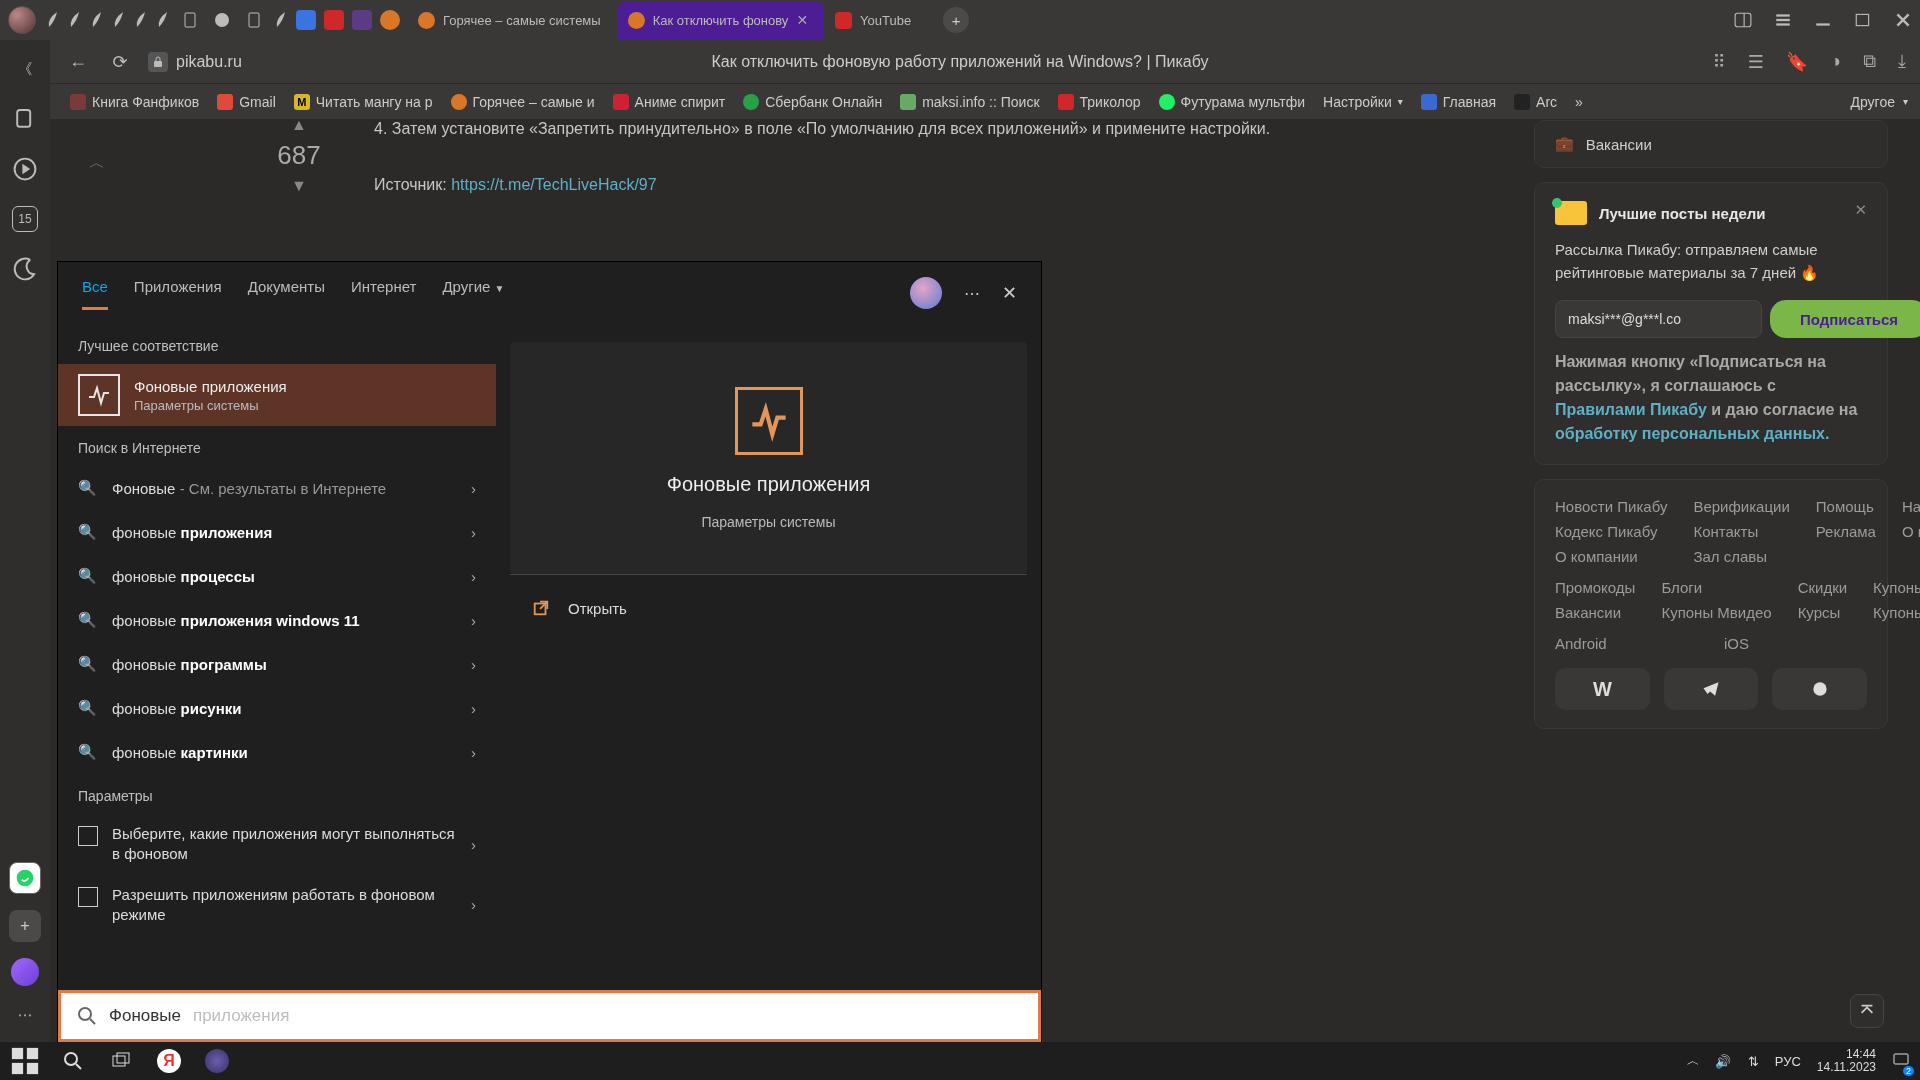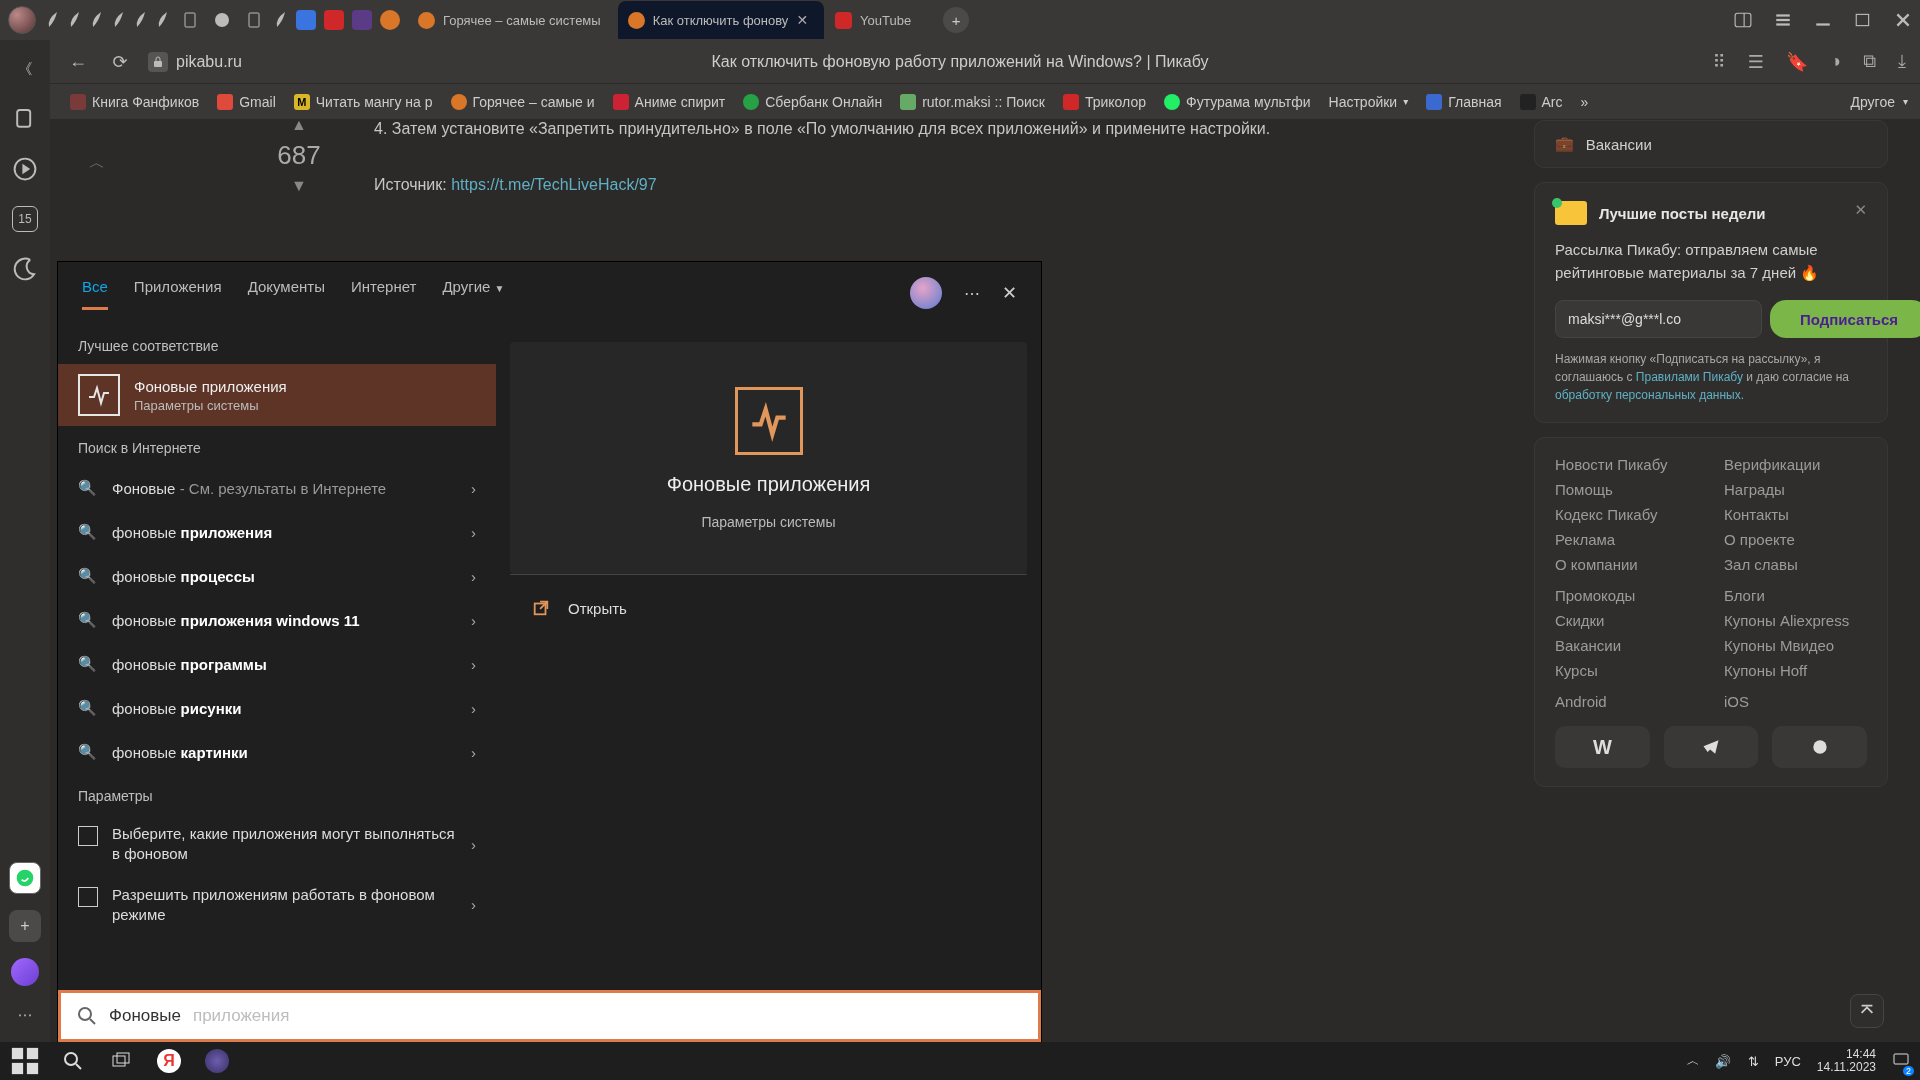--- a/index.html
+++ b/index.html
@@ -10,21 +10,21 @@
   .titlebar { height:40px; background:#3a3836; display:flex; align-items:center; padding:0 8px; }
   .avatar-small { width:28px; height:28px; border-radius:50%; background:radial-gradient(circle at 30% 30%, #b88, #533); margin-right:6px; border:1px solid #555;}
   .feather { width:14px; height:22px; margin:0 4px; color:#ccc; display:flex; align-items:center; justify-content:center;}
   .feather svg{width:12px;height:18px;fill:#bbb;}
   .square-icon { width:24px;height:24px;margin:0 4px;display:flex;align-items:center;justify-content:center;color:#bbb;font-size:14px;}
   .square-icon svg{width:16px;height:16px;fill:#bbb;}
   .color-dot{width:20px;height:20px;margin:0 4px;border-radius:4px;}
   .tabs { display:flex; margin-left:4px; gap:1px; }
   .tab { height:38px; display:flex; align-items:center; padding:0 16px 0 10px; border-top-left-radius:8px;border-top-right-radius:8px; max-width:260px; gap:8px; color:#bbb; font-size:13px;}
   .tab.inactive { background:transparent; }
-  .tab.active { background:#0f172a; }
+  .tab.active { background:#4c1d95; }
   .tab .tfav{width:17px;height:17px;border-radius:4px;display:inline-flex;align-items:center;justify-content:center;}
   .tab .tlabel{white-space:nowrap;overflow:hidden;text-overflow:ellipsis;max-width:170px;}
   .tab .tclose{font-size:14px;color:#aaa;}
   .newtab{width:26px;height:26px;border-radius:50%;background:#4c4a48;display:flex;align-items:center;justify-content:center;color:#ccc;margin-left:16px;font-size:15px;}
   .title-right{margin-left:auto;display:flex;gap:22px;align-items:center;color:#bbb;}
   .win-btn{width:18px;height:18px;display:flex;align-items:center;justify-content:center;}
 
   
   .addrbar{height:44px;background:#3a3836;display:flex;align-items:center;padding:0 14px 0 64px;gap:14px;border-bottom:1px solid #2b2a29;}
   .nav-btn{width:28px;height:28px;display:flex;align-items:center;justify-content:center;color:#bbb;font-size:18px;}
@@ -63,23 +63,23 @@
   .rside{position:absolute;right:32px;top:120px;width:354px;display:flex;flex-direction:column;gap:14px;}
   .card{background:#2f2e2c;border-radius:10px;padding:18px 20px;color:#cfcfcf;font-size:15px;border:1px solid #3a3836;}
   .card .close-x{float:right;color:#888;font-size:15px;cursor:default;}
   .card-header{display:flex;align-items:center;gap:12px;margin-bottom:14px;}
   .mail-icon{width:32px;height:24px;background:#f7c43a;border-radius:3px;position:relative;}
   .mail-icon::after{content:"";position:absolute;left:-3px;top:-3px;width:10px;height:10px;border-radius:50%;background:#39c46b;}
   .card-title{font-weight:600;color:#e6e6e6;}
   .sub-row{display:flex;gap:8px;margin:16px 0 12px;}
   .sub-email{flex:1;background:#3a3836;border:1px solid #444;border-radius:8px;padding:10px 12px;color:#ddd;font-size:14px;}
   .sub-btn{background:#7ab648;border:none;border-radius:16px;color:#4c1d95;padding:0 30px;font-size:15px;font-weight:600;}
-  .legal{font-size:12px;color:#a8a8a8;line-height:1.5;}
+  .legal{font-size:16px;color:#a8a8a8;line-height:1.5;font-weight:bold;}
   .legal a{color:#5fb0c4;text-decoration:none;}
-  .footer-links{display:grid;grid-template-columns:1fr 1fr;gap:8px 26px;font-size:15px;color:#9b9b9b;}
+  .footer-links{display:grid;grid-template-columns:1fr 1fr 1fr 1fr;gap:8px 26px;font-size:15px;color:#9b9b9b;}
   .footer-links div{white-space:nowrap;}
   .footer-sep{height:14px;}
   .platform-icons{display:flex;gap:14px;margin-top:16px;}
   .soc{flex:1;height:42px;background:#3a3836;border-radius:10px;display:flex;align-items:center;justify-content:center;color:#ddd;font-size:20px;}
   .scroll-home-btn{position:absolute;right:36px;bottom:52px;width:34px;height:34px;color:#ccc;display:flex;align-items:center;justify-content:center;background:#2f2e2c;border-radius:8px;border:1px solid #444;}
 
   
   .search-panel{position:absolute;left:58px;bottom:38px;width:983px;height:780px;background:#1f1f1f;display:flex;flex-direction:column;box-shadow:0 0 0 1px #000;}
   .sp-top{height:62px;display:flex;align-items:center;padding:0 24px;gap:26px;color:#ccc;}
   .sp-tab{font-size:15px;padding-bottom:14px;color:#bbb;position:relative;}
@@ -281,21 +281,21 @@
   <div class="bm">
       <span class="bfav" style="background:#c23;"></span>
       <span>Аниме спирит</span>
     </div>
   <div class="bm">
       <span class="bfav" style="background:#27a146;border-radius:50%;"></span>
       <span>Сбербанк Онлайн</span>
     </div>
   <div class="bm">
       <span class="bfav" style="background:#6a6;"></span>
-      <span>rutor.maksi :: Поиск</span>
+      <span>maksi.info :: Поиск</span>
     </div>
   <div class="bm">
       <span class="bfav" style="background:#d02828;"></span>
       <span>Триколор</span>
     </div>
   <div class="bm">
       <span class="bfav" style="background:#2e6;border-radius:50%;"></span>
       <span>Футурама мультфи</span>
     </div>
   <div class="bm">

